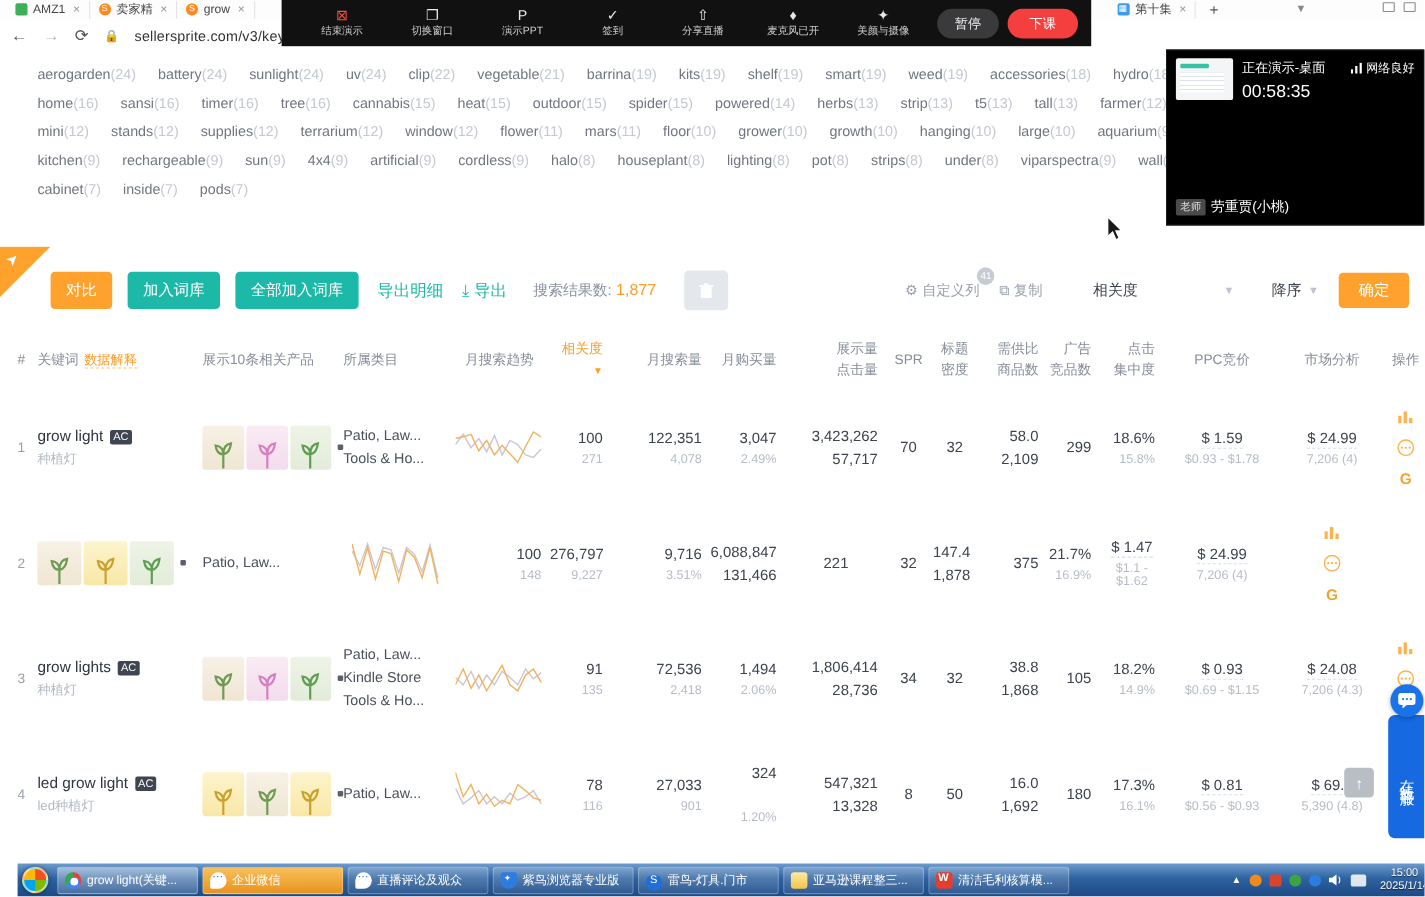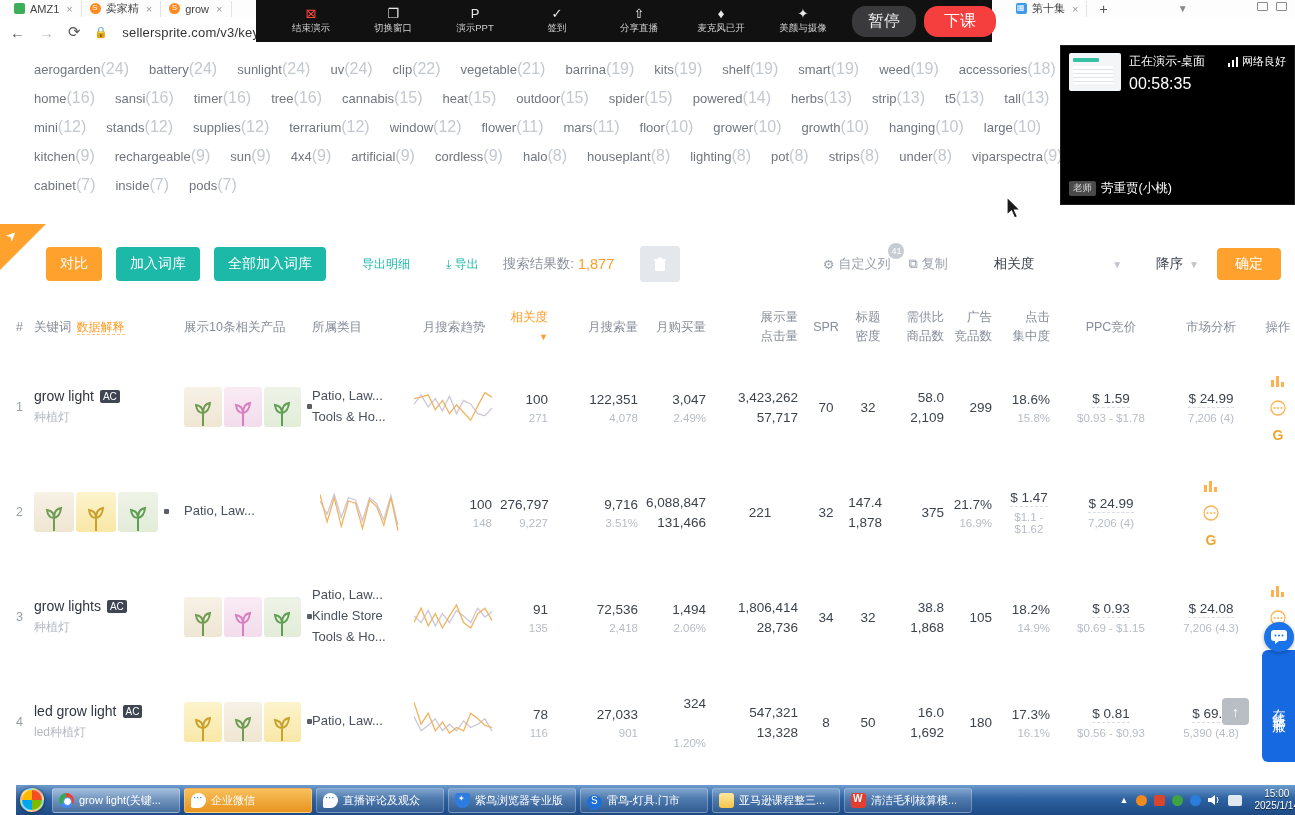--- a/index.html
+++ b/index.html
@@ -27,21 +27,21 @@
   .nav-ic.dim { color:#b9b9b9; }
   .lock-ic { font-size:11px; color:#555; }
   .url-text { font-size:13px; color:#333; letter-spacing:.2px; }
 
   
   .meeting-bar { position:absolute; left:256px; top:0; width:736px; height:42px; background:#111; display:flex; align-items:center; padding:0 14px; z-index:40; }
   .mbtn { display:flex; flex-direction:column; align-items:center; justify-content:center; width:82px; gap:2px; color:#ddd; cursor:default; }
   .mbtn .mic-g { font-size:13px; line-height:13px; color:#e8e8e8; }
   .mbtn .mic-g.red { color:#ff4b3e; }
   .mbtn .mlabel { font-size:9.5px; color:#cfcfcf; white-space:nowrap; }
-  .pill { border-radius:14px; font-size:16px; padding:5px 16px; margin-left:8px; white-space:nowrap; }
+  .pill { border-radius:14px; font-size:12px; padding:5px 16px; margin-left:8px; white-space:nowrap; }
   .pill.pause { background:#3a3a3c; color:#eee; }
   .pill.end { background:#f53f3f; color:#fff; padding:5px 20px; }
   .meeting-spacer { flex:1; }
 
   
   .share-overlay { position:absolute; left:1060px; top:45px; width:235px; height:160px; background:#000; z-index:50; border:1px solid #1c1c1c; }
   .share-head { display:flex; padding:7px 8px 0 8px; gap:8px; }
   .share-thumb { width:52px; height:38px; background:#f4f5f7; border-radius:2px; position:relative; overflow:hidden; }
   .share-thumb::before { content:""; position:absolute; left:4px; top:5px; width:26px; height:4px; background:#35c2a5; border-radius:1px; }
   .share-thumb::after { content:""; position:absolute; left:4px; top:13px; width:40px; height:18px; background:repeating-linear-gradient(#fff 0 3px,#dfe3e8 3px 4px); }
@@ -51,30 +51,30 @@
   .share-net { color:#fff; font-size:11px; display:flex; gap:3px; align-items:center; }
   .share-timer { color:#fff; font-size:16px; margin-top:5px; }
   .share-foot { position:absolute; left:8px; bottom:7px; display:flex; align-items:center; gap:5px; }
   .role-badge { background:#4a4a4a; color:#ddd; font-size:9.5px; padding:1px 4px; border-radius:2px; }
   .presenter { color:#fff; font-size:12.5px; }
 
   
   .tag-cloud { position:absolute; left:34px; top:60px; width:1240px; }
   .tag-row { display:flex; gap:20px; margin-bottom:11px; flex-wrap:nowrap; }
   .tag { font-size:13px; color:#70757f; white-space:nowrap; cursor:pointer; }
-  .tag .cnt { color:#c4c8d0; font-size:16px; }
+  .tag .cnt { color:#c4c8d0; font-size:13px; }
 
   
   .ribbon { position:absolute; left:0; top:224px; width:46px; height:46px; background:#ffa22d; clip-path:polygon(0 0,100% 0,0 100%); z-index:5; }
   .ribbon span { position:absolute; left:6px; top:4px; color:#fff; font-size:13px; transform:rotate(-45deg); display:block; }
   .action-bar { position:absolute; left:0; top:240px; width:1295px; height:48px; display:flex; align-items:center; padding-left:46px; z-index:4; }
   .btn { border:none; border-radius:4px; font-size:14px; height:34px; padding:0 14px; cursor:pointer; font-family:inherit; white-space:nowrap; }
   .btn.orange { background:#ffa22d; color:#fff; }
   .btn.teal { background:#1cb9a8; color:#fff; margin-left:14px; }
-  .link-teal { color:#1cb9a8; font-size:12px; margin-left:36px; cursor:pointer; white-space:nowrap; }
+  .link-teal { color:#1cb9a8; font-size:15px; margin-left:17px; cursor:pointer; white-space:nowrap; }
   .result-label { margin-left:24px; color:#8a909c; font-size:13.5px; }
   .result-count { color:#ff9d28; font-size:14.5px; margin-left:4px; }
   .trash-btn { width:40px; height:36px; background:#e4e8ec; border-radius:4px; margin-left:26px; display:flex; align-items:center; justify-content:center; cursor:pointer; }
   .right-ctrls { display:flex; align-items:center; margin-left:auto; padding-right:14px; gap:18px; }
   .ctrl-gray { color:#9aa0ab; font-size:13px; display:flex; align-items:center; gap:4px; cursor:pointer; position:relative; white-space:nowrap; }
   .ctrl-badge { position:absolute; top:-12px; right:-14px; background:#c7ccd4; color:#fff; font-size:9px; width:16px; height:16px; border-radius:50%; display:flex; align-items:center; justify-content:center; }
   .sel { color:#3d434d; font-size:13.5px; display:flex; align-items:center; gap:6px; cursor:pointer; white-space:nowrap; }
   .chev { color:#c0c5cd; font-size:10px; }
   .btn.confirm { background:#ffa22d; color:#fff; height:32px; padding:0 18px; }
 

